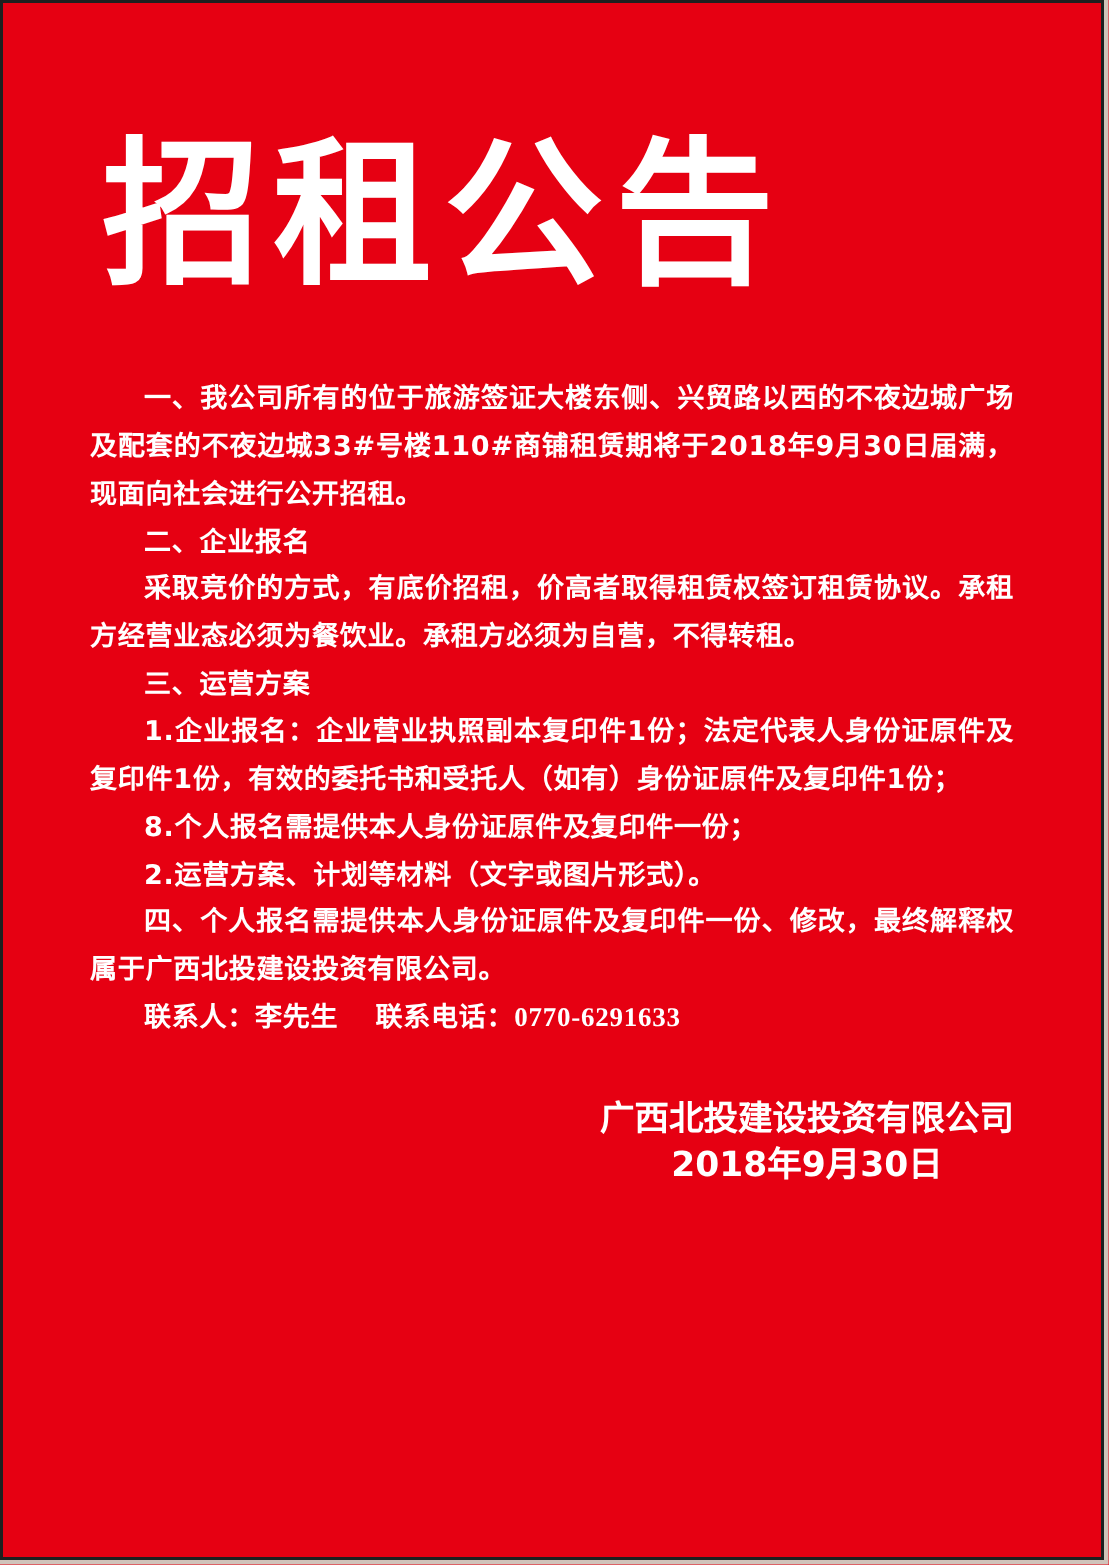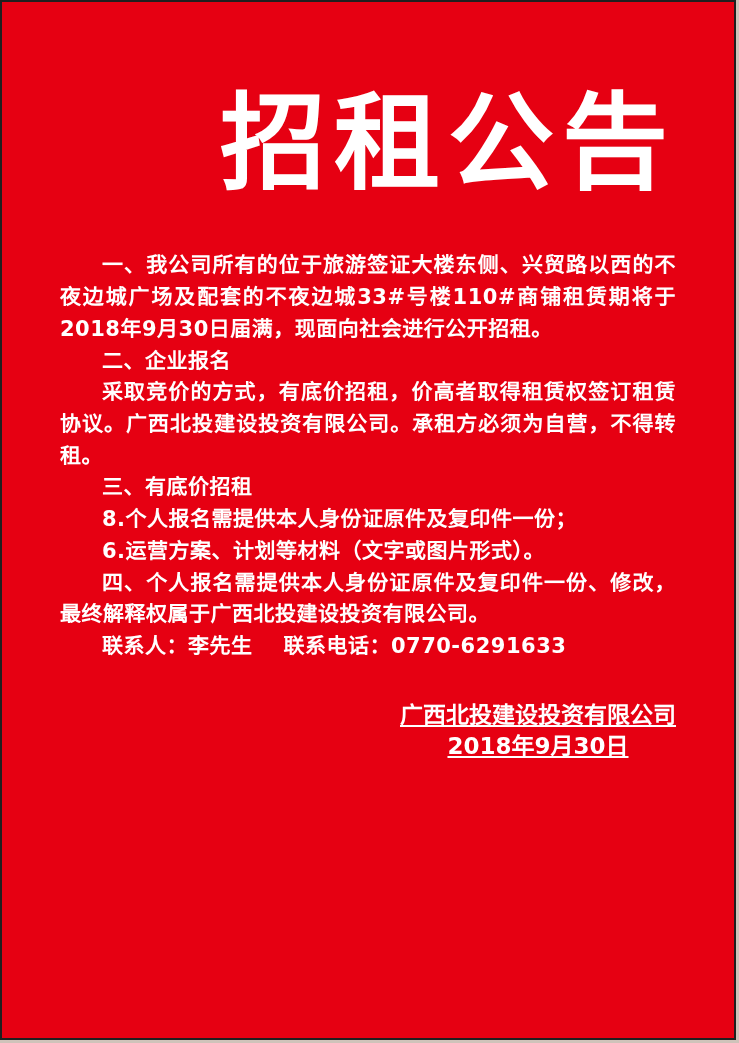--- a/index.html
+++ b/index.html
@@ -20,75 +20,76 @@
   .page{
     position:absolute;left:0;top:0;
     width:736px;height:1040px;
     background:var(--color-background);
     border:2px solid var(--color-border);
     color:var(--color-text);
     padding:0 58px;
   }
   .poster-title{
     margin:84px 0 0 0;
-    text-align:right;
+    text-align:left;
     font-family:"DejaVu Serif","Liberation Serif",serif;
     font-weight:bold;
     font-size:106px;
     line-height:1.08;
     letter-spacing:8px;
     text-indent:8px; 
     white-space:nowrap;
   }
   .notice-body{
     margin-top:50px;
   }
   .notice-body p{
     margin:0;
-    font-size:21px;
+    font-size:18px;
     font-weight:bold;
     line-height:31.7px;
     letter-spacing:0.5px;
     text-indent:2em;
     text-align:justify;
     text-justify:inter-ideograph;
   }
   .contact-line{
     text-align:left;
+    font-family:Liberation Serif, serif;
   }
   .contact-gap{
     margin-left:1.1em;
   }
   .signature-block{
     margin:37px 0 0 auto;
     width:max-content;
     text-align:center;
     font-weight:bold;
     font-size:23px;
     line-height:31px;
   }
   .signature-block div{
     white-space:nowrap;
-    text-decoration:underline;
   }
 </style>
 </head>
 <body>
 
 <div class="page">
 
   <h1 class="poster-title">招租公告</h1>
 
   <section class="notice-body">
     <p>一、我公司所有的位于旅游签证大楼东侧、兴贸路以西的不夜边城广场及配套的不夜边城33#号楼110#商铺租赁期将于2018年9月30日届满，现面向社会进行公开招租。</p>
     <p>二、企业报名</p>
-    <p>采取竞价的方式，有底价招租，价高者取得租赁权签订租赁协议。广西北投建设投资有限公司。承租方必须为自营，不得转租。</p>
-    <p>三、有底价招租</p>
+    <p>采取竞价的方式，有底价招租，价高者取得租赁权签订租赁协议。承租方经营业态必须为餐饮业。承租方必须为自营，不得转租。</p>
+    <p>三、运营方案</p>
+    <p>1.企业报名：企业营业执照副本复印件1份；法定代表人身份证原件及复印件1份，有效的委托书和受托人（如有）身份证原件及复印件1份；</p>
     <p>8.个人报名需提供本人身份证原件及复印件一份；</p>
-    <p>6.运营方案、计划等材料（文字或图片形式）。</p>
+    <p>2.运营方案、计划等材料（文字或图片形式）。</p>
     <p>四、个人报名需提供本人身份证原件及复印件一份、修改，最终解释权属于广西北投建设投资有限公司。</p>
 
     <p class="contact-line">
       <span>联系人：</span><span>李先生</span>
       <span class="contact-gap">联系电话：</span><span>0770-6291633</span>
     </p>
   </section>
 
   <div class="signature-block">
     <div>广西北投建设投资有限公司</div>

